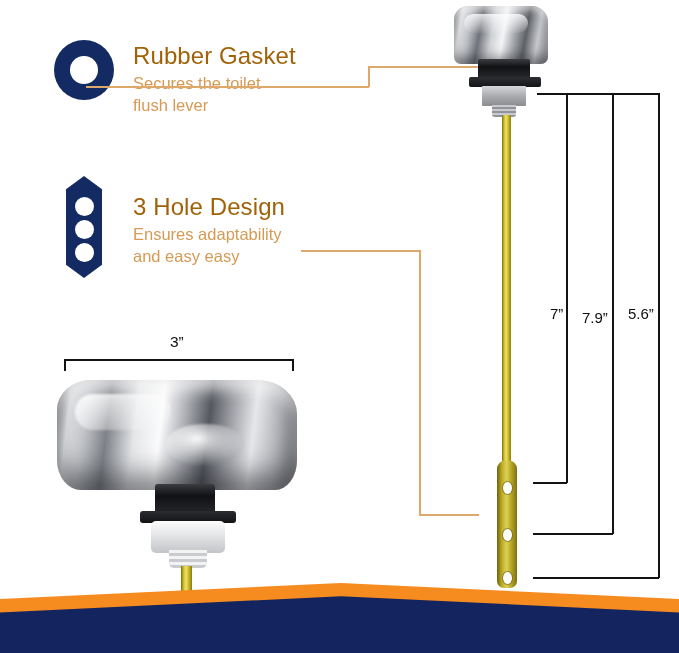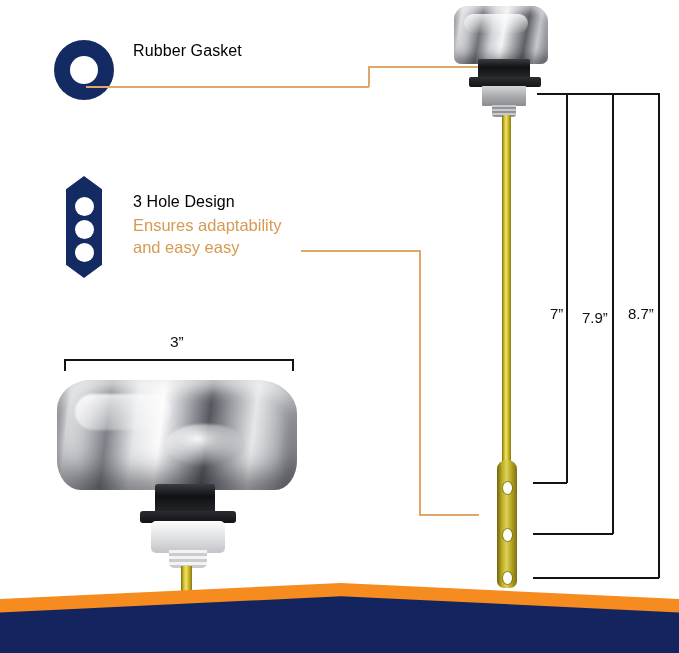--- a/index.html
+++ b/index.html
@@ -27,22 +27,22 @@
   }
   .feature-icon {
     position: relative;
     flex: 0 0 auto;
   }
   .feature-text {
     display: flex;
     flex-direction: column;
   }
   .feature-title {
-    font-size: 16px;
-    color: #000000;
+    font-size: 24px;
+    color: #a16207;
     line-height: 1.18;
     letter-spacing: 0.1px;
     white-space: nowrap;
   }
   .feature-sub {
     font-size: 16.5px;
     color: #d59a54;
     line-height: 1.32;
     margin-top: 3px;
     white-space: pre-line;
@@ -274,20 +274,22 @@
 <body>
 
 <div id="stage">
 
   <div class="feature" style="left:54px; top:40px;">
     <div class="feature-icon">
       <div class="ring-icon"></div>
     </div>
     <div class="feature-text" style="margin-left:19px; margin-top:2px;">
       <div class="feature-title">Rubber Gasket</div>
+      <div class="feature-sub">Secures the toilet
+flush lever</div>
     </div>
   </div>
 
   <div class="leader h" style="left:86px;  top:86px;  width:283px;"></div>
   <div class="leader v" style="left:368px; top:66px;  height:21px;"></div>
   <div class="leader h" style="left:368px; top:66px;  width:118px;"></div>
 
   <div class="feature" style="left:66px; top:176px;">
     <div class="feature-icon">
       <div class="hex-icon">
@@ -332,21 +334,21 @@
   <div class="dim v" style="left:566px; top:93px;  height:390px;"></div>
   <div class="dim h" style="left:533px; top:482px; width:34px;"></div>
   <div class="dim-label" style="left:550px; top:305px;">7”</div>
 
   <div class="dim v" style="left:612px; top:93px;  height:441px;"></div>
   <div class="dim h" style="left:533px; top:533px; width:80px;"></div>
   <div class="dim-label" style="left:582px; top:309px;">7.9”</div>
 
   <div class="dim v" style="left:658px; top:93px;  height:485px;"></div>
   <div class="dim h" style="left:533px; top:577px; width:126px;"></div>
-  <div class="dim-label" style="left:628px; top:305px;">8.7”</div>
+  <div class="dim-label" style="left:628px; top:305px;">5.6”</div>
 
   <div class="product" id="product-large">
     <div class="lg-handle"></div>
     <div class="lg-gasket"></div>
     <div class="lg-flange"></div>
     <div class="lg-nut"></div>
     <div class="lg-thread"></div>
     <div class="lg-rod"></div>
   </div>
 

